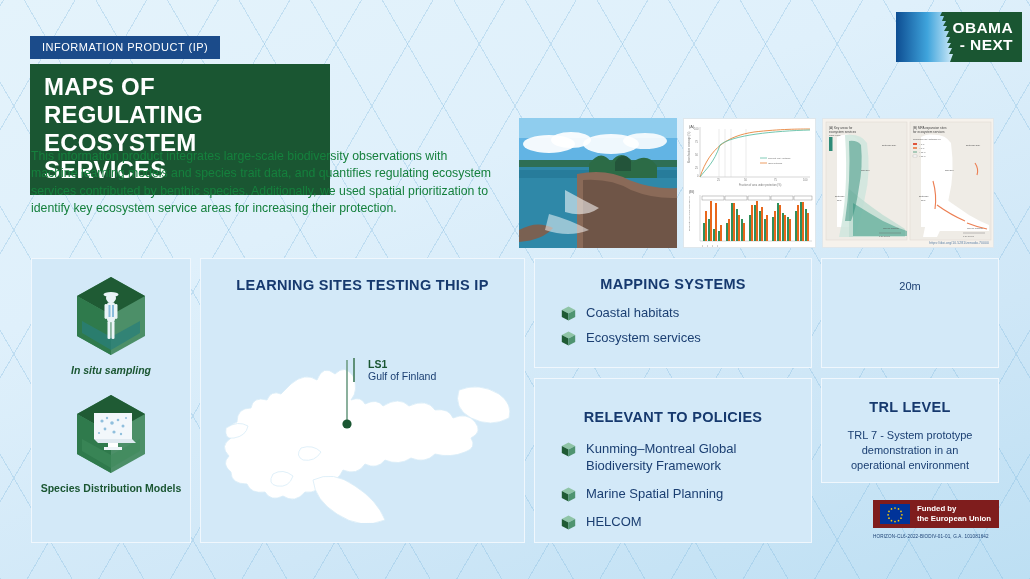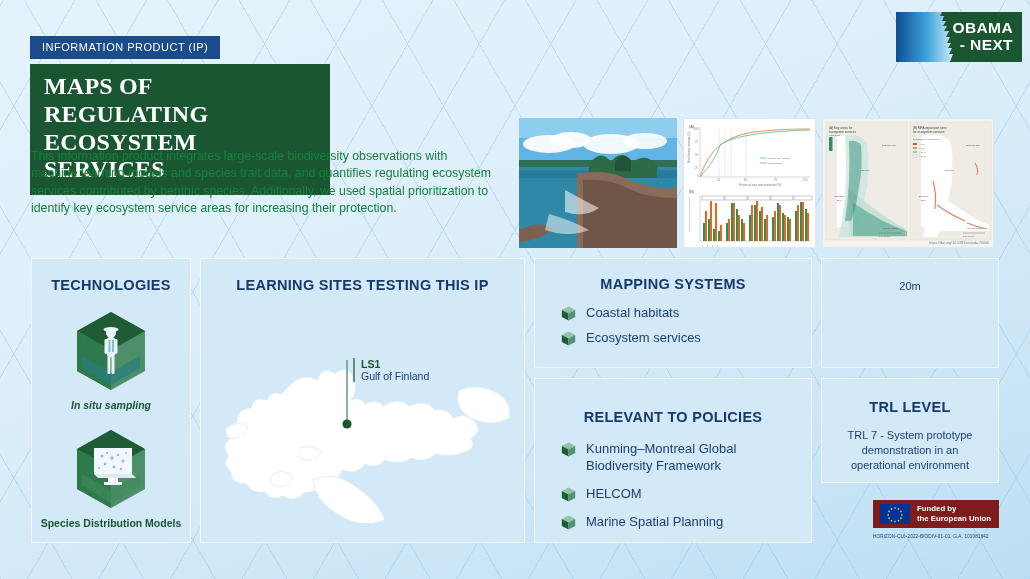--- a/index.html
+++ b/index.html
@@ -32,21 +32,20 @@
     position: absolute; left: 30px; top: 64px;
     background: #1a5632;
     color: #ffffff;
     padding: 9px 14px 11px 14px;
     font-size: 24px;
     font-weight: 700;
     line-height: 1.16;
     letter-spacing: .2px;
     max-width: 300px;
     text-transform: uppercase;
-    font-family: Liberation Serif, serif;
   }
   .title-block .l2 { display: block; }
 
   .intro {
     position: absolute; left: 31px; top: 148px; width: 465px;
     color: #15803d;
     font-size: 12.3px;
     line-height: 1.42;
   }
 
@@ -118,21 +117,21 @@
     color: #1a5632; font-size: 10.5px; font-weight: 700;
     margin-top: 7px; line-height: 1.25;
   }
   .tech-label.italic { font-style: italic; font-weight: 600; }
   .hexicon { display: block; margin: 0 auto; }
 
   
   .map-wrap { position: relative; width: 100%; height: 225px; margin-top: 4px; }
   .site-label {
     position: absolute; left: 152px; top: 60px;
-    border-left: 2px solid #5f9178; padding-left: 6px;
+    border-left: 2px solid #5f9178; padding-left: 13px;
   }
   .site-label .code { color: #1a5632; font-weight: 700; font-size: 10.5px; }
   .site-label .name { color: #1b3f72; font-size: 10.5px; }
 
   
   .blist { margin: 12px 0 0 26px; }
   .brow { display: flex; align-items: flex-start; margin-bottom: 8px; }
   .bcube { flex: 0 0 auto; margin-right: 10px; margin-top: 1px; }
   .btext { color: #1b3f72; font-size: 13px; line-height: 1.3; max-width: 205px; }
 
@@ -372,21 +371,20 @@
           <text x="140" y="118" font-size="2" fill="#666" font-family="Liberation Sans, sans-serif">0   50  100 km</text>
         </g>
       </svg>
       <div class="doi">https://doi.org/10.5281/zenodo.70000</div>
     </div>
 
   </div>
 </div>
 
 <div class="panel" id="panel-technologies">
-  <div class="panel-title">TECHNOLOGIES</div>
 
   <div class="tech-item">
     <svg class="hexicon" width="74" height="82" viewBox="0 0 74 82">
       <polygon points="37,2 71,21 71,61 37,80 3,61 3,21" fill="#4c8f68"></polygon>
       <polygon points="37,2 71,21 37,40 3,21" fill="#1f5b34"></polygon>
       <polygon points="3,21 37,40 37,80 3,61" fill="#2f7a4c"></polygon>
       <polygon points="8,46 37,62 66,46 66,58 37,75 8,58" fill="#2a7f7a" opacity=".75"></polygon>
       <g fill="#eaf4f7">
         <ellipse cx="37" cy="23" rx="5" ry="4.6"></ellipse>
         <rect x="33" y="27" width="8" height="20" rx="3"></rect>
@@ -496,30 +494,30 @@
       </svg>
       <div class="btext">Kunming–Montreal Global Biodiversity Framework</div>
     </div>
 
     <div class="brow">
       <svg class="bcube" width="15" height="15" viewBox="0 0 15 15">
         <polygon points="7.5,0.6 14.2,4 7.5,7.4 0.8,4" fill="#8fc4a6"></polygon>
         <polygon points="0.8,4 7.5,7.4 7.5,14.4 0.8,11" fill="#1f5b34"></polygon>
         <polygon points="14.2,4 7.5,7.4 7.5,14.4 14.2,11" fill="#4f9470"></polygon>
       </svg>
-      <div class="btext">HELCOM</div>
+      <div class="btext">Marine Spatial Planning</div>
     </div>
 
     <div class="brow">
       <svg class="bcube" width="15" height="15" viewBox="0 0 15 15">
         <polygon points="7.5,0.6 14.2,4 7.5,7.4 0.8,4" fill="#8fc4a6"></polygon>
         <polygon points="0.8,4 7.5,7.4 7.5,14.4 0.8,11" fill="#1f5b34"></polygon>
         <polygon points="14.2,4 7.5,7.4 7.5,14.4 14.2,11" fill="#4f9470"></polygon>
       </svg>
-      <div class="btext">Marine Spatial Planning</div>
+      <div class="btext">HELCOM</div>
     </div>
 
   </div>
 </div>
 
 <div class="panel" id="panel-scale">
   <div class="center-value">20m</div>
 </div>
 
 <div class="panel" id="panel-trl">

